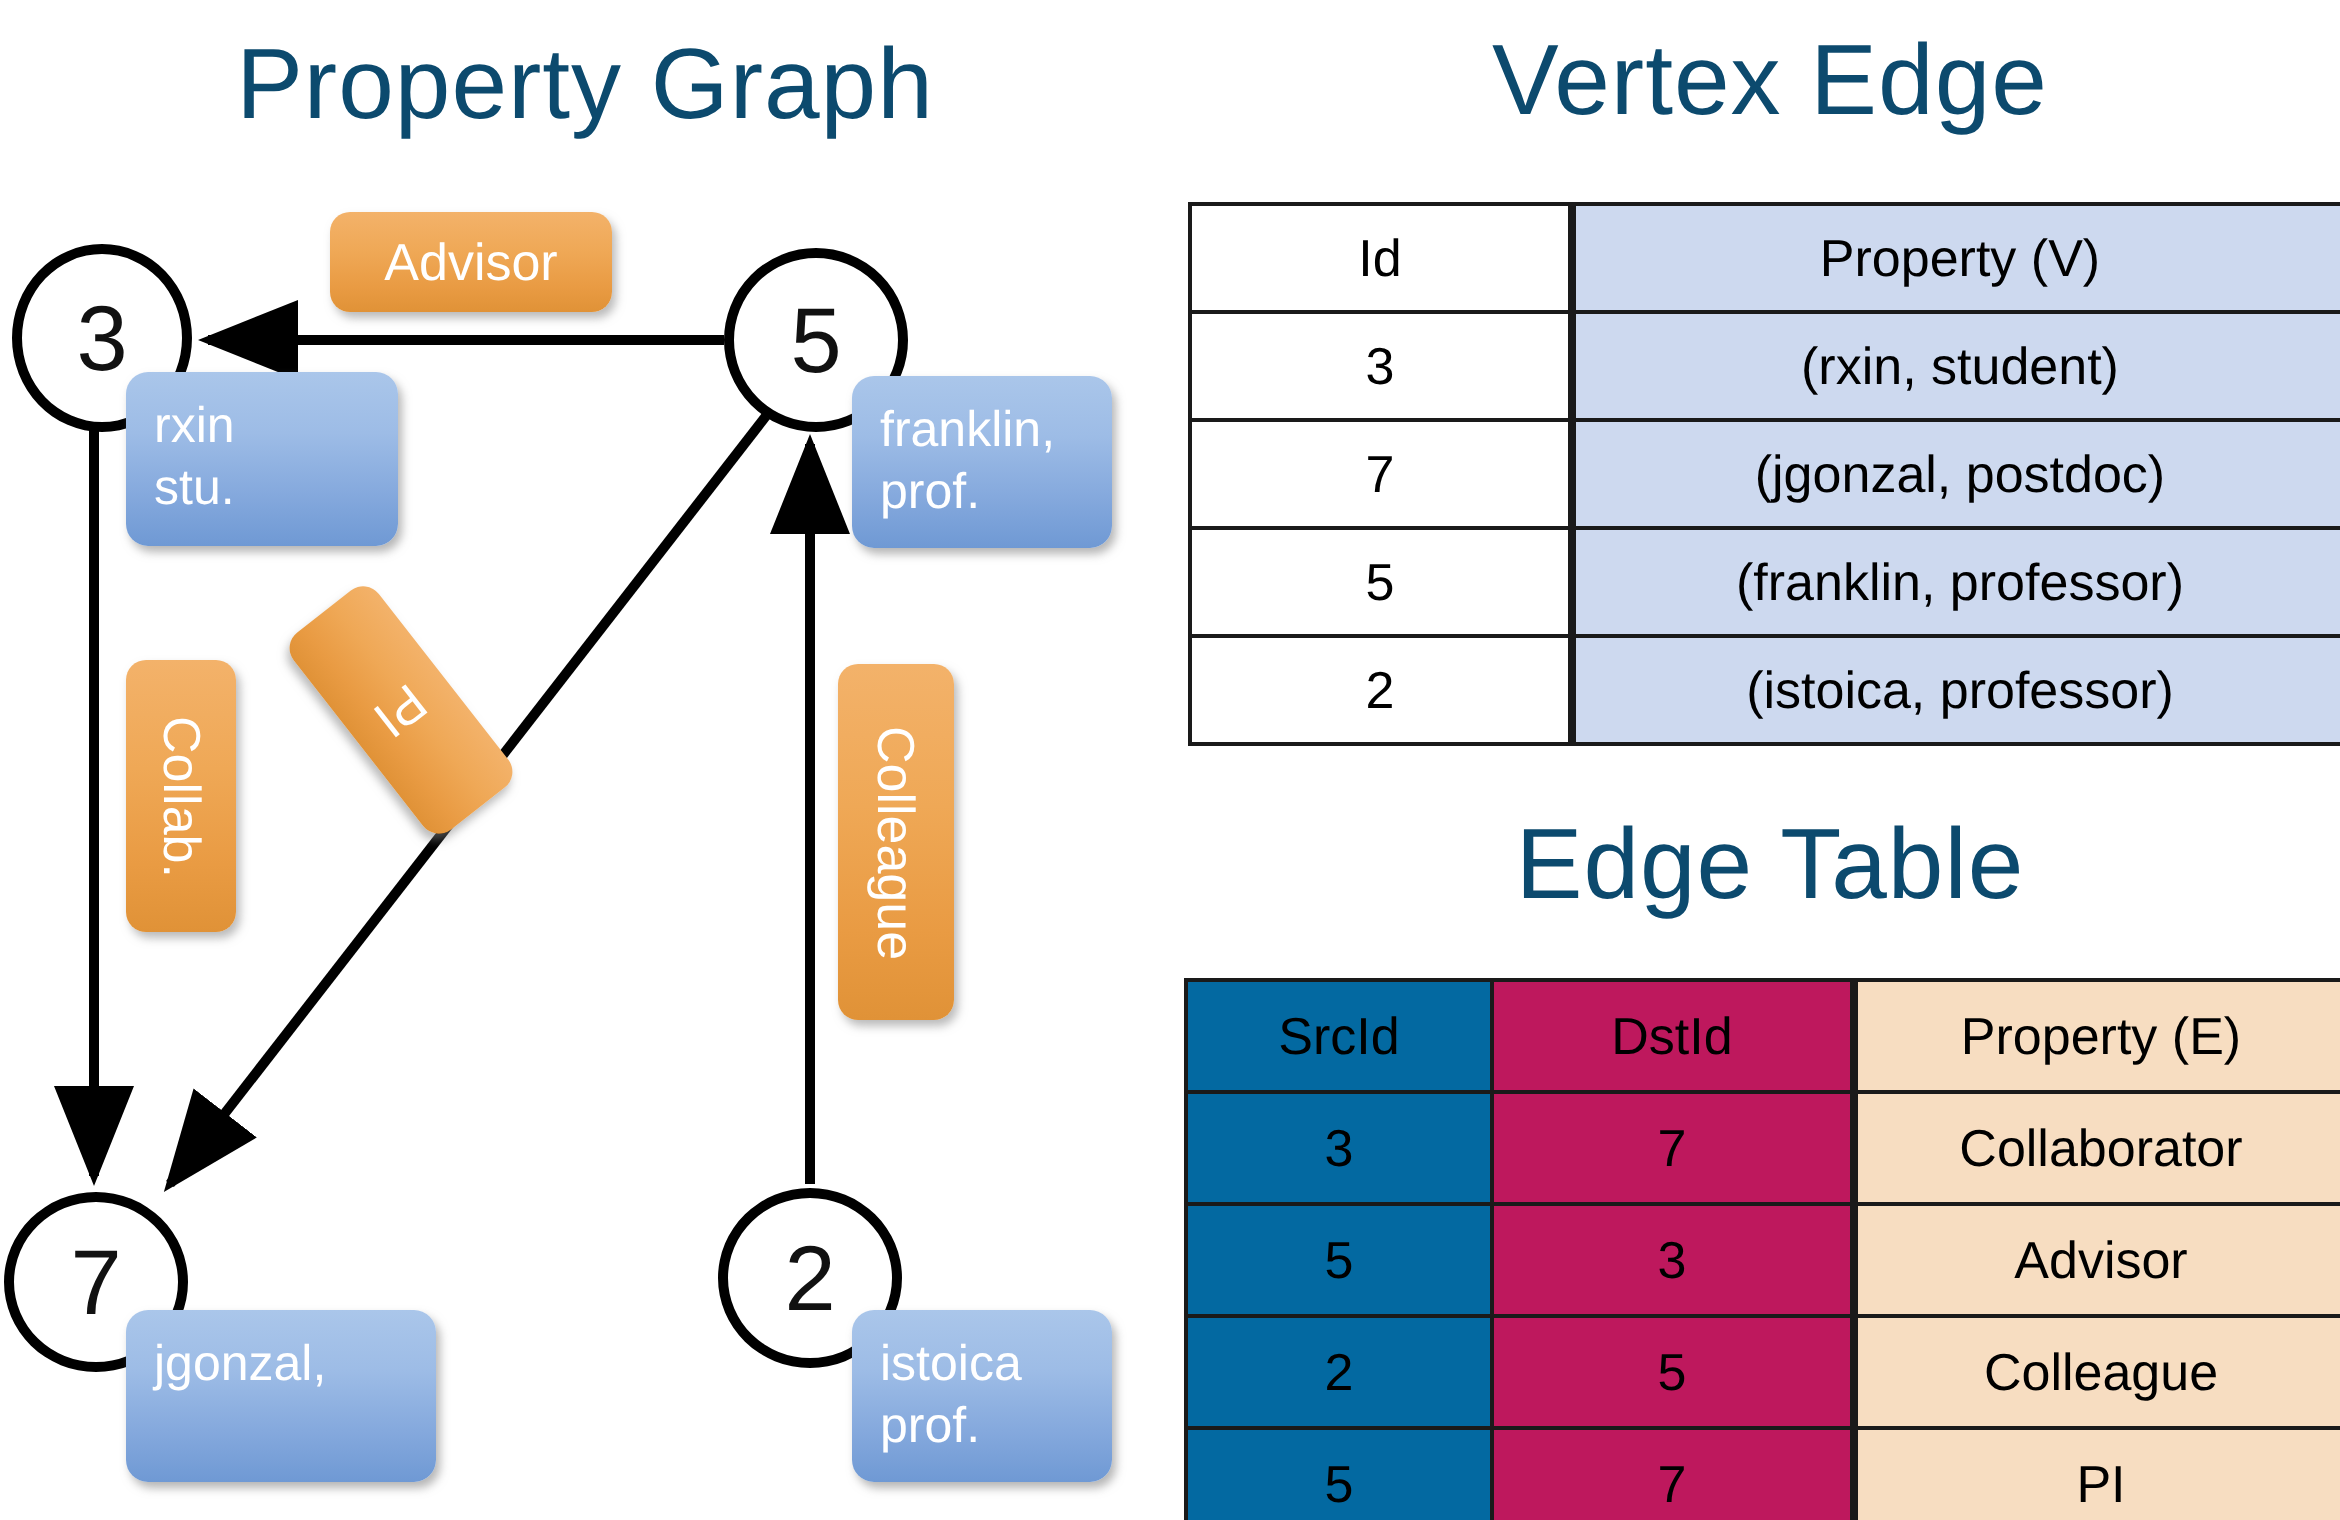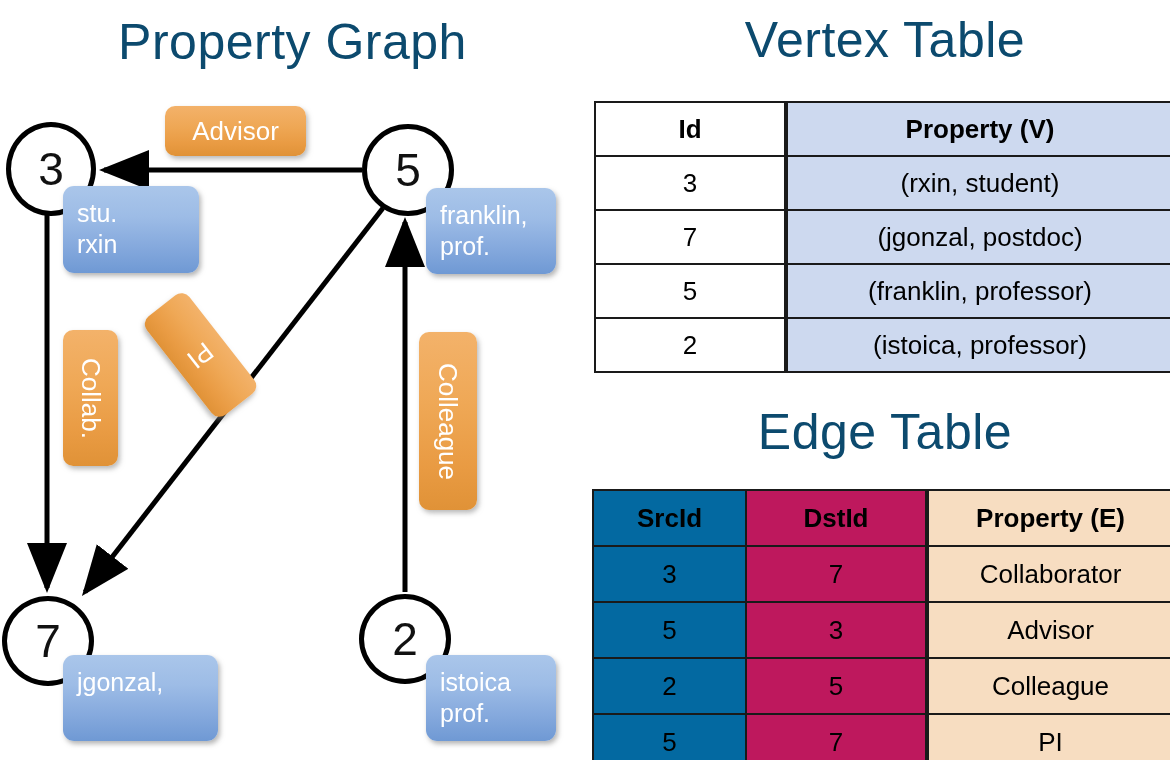--- a/index.html
+++ b/index.html
@@ -134,21 +134,21 @@
     font-weight: 300;
     table-layout: fixed;
   }
   .data-table td, .data-table th {
     border: 2px solid #1a1a1a;
     text-align: center;
     font-weight: 300;
     padding: 0;
   }
   .data-table th {
-    font-weight: bold;
+    font-weight: normal;
     font-size: 26px;
   }
   .data-table td { font-size: 26px; }
 
   
   #vertex-table {
     left: 594px; top: 101px; width: 580px;
   }
   #vertex-table th, #vertex-table td { height: 52px; }
   #vertex-table .col-id { width: 188px; background: #ffffff; }
@@ -167,21 +167,21 @@
   #edge-table .col-eprop {
     background: #f7ddc1;
     border-left-width: 4px;
   }
 </style>
 </head>
 <body>
 
 <div class="section-title" id="title-property-graph">Property Graph</div>
 
-<div class="section-title" id="title-vertex-table">Vertex Table</div>
+<div class="section-title" id="title-vertex-table">Vertex Edge</div>
 
 <div class="section-title" id="title-edge-table">Edge Table</div>
 
 <div id="graph-canvas">
 
   <svg id="graph-edges" viewBox="0 0 585 760">
     <defs>
       <marker id="arrowhead" markerWidth="11" markerHeight="11" refX="9" refY="4" orient="auto" markerUnits="strokeWidth">
         <path d="M0,0 L10,4 L0,8 z" fill="#000000"></path>
       </marker>
@@ -203,22 +203,22 @@
     <span>5</span>
   </div>
   <div class="vertex-node" id="node-7">
     <span>7</span>
   </div>
   <div class="vertex-node" id="node-2">
     <span>2</span>
   </div>
 
   <div class="prop-box" id="vprop-3">
+    <span class="prop-line">rxin</span>
     <span class="prop-line">stu.</span>
-    <span class="prop-line">rxin</span>
   </div>
   <div class="prop-box" id="vprop-5">
     <span class="prop-line">franklin,</span>
     <span class="prop-line">prof.</span>
   </div>
   <div class="prop-box" id="vprop-7">
     <span class="prop-line">jgonzal,</span>
   </div>
   <div class="prop-box" id="vprop-2">
     <span class="prop-line">istoica</span>

